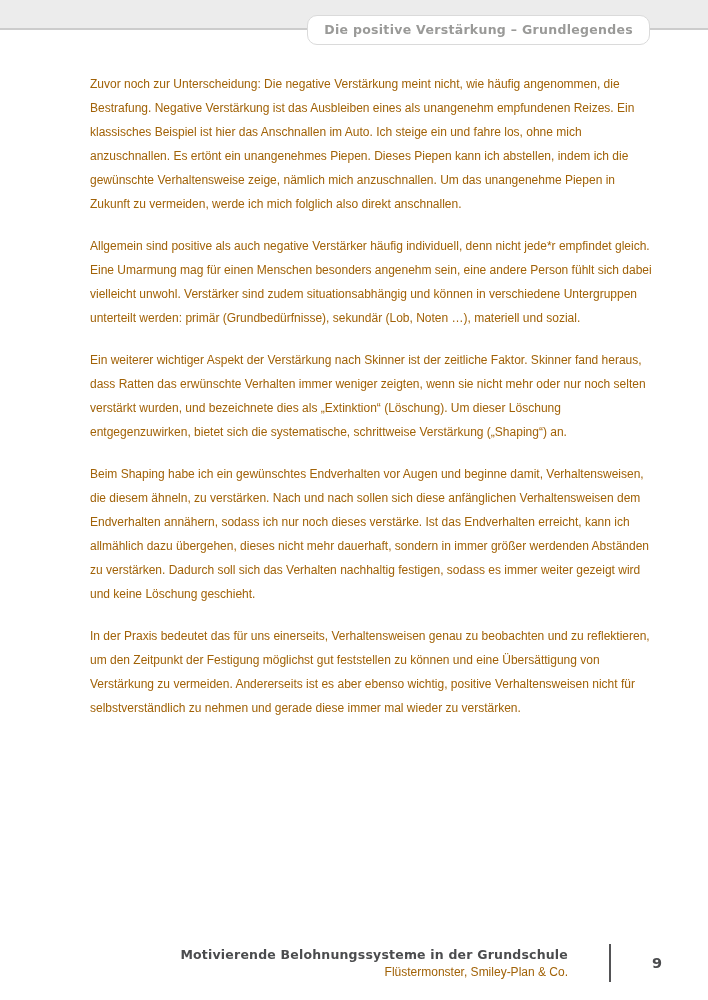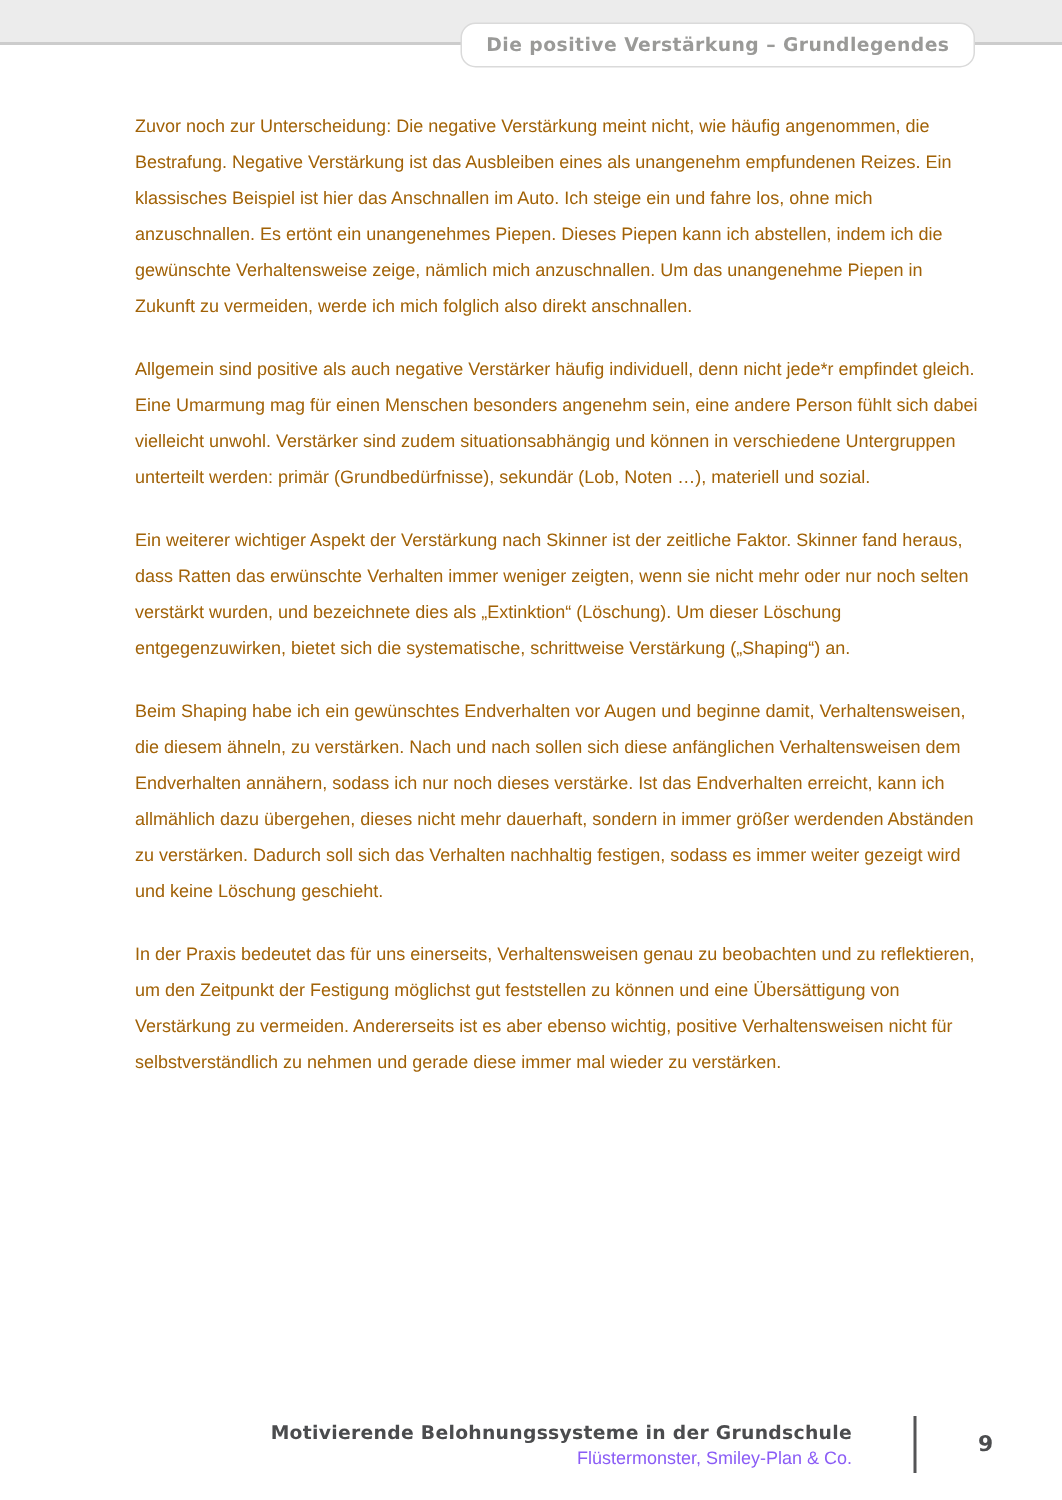--- a/index.html
+++ b/index.html
@@ -76,21 +76,21 @@
   }
   .footer-title {
     font-family: "DejaVu Sans", sans-serif;
     font-size: 12.5px;
     font-weight: 700;
     letter-spacing: 0.2px;
     color: #4b4c4e;
   }
   .footer-subtitle {
     font-size: 12px;
-    color: #8b5cf6;
+    color: #a16207;
     margin-top: 3px;
   }
   .footer-divider {
     width: 2px;
     height: 38px;
     background: #545456;
     margin-right: 13px;
   }
   .footer-page {
     font-family: "DejaVu Sans", sans-serif;

